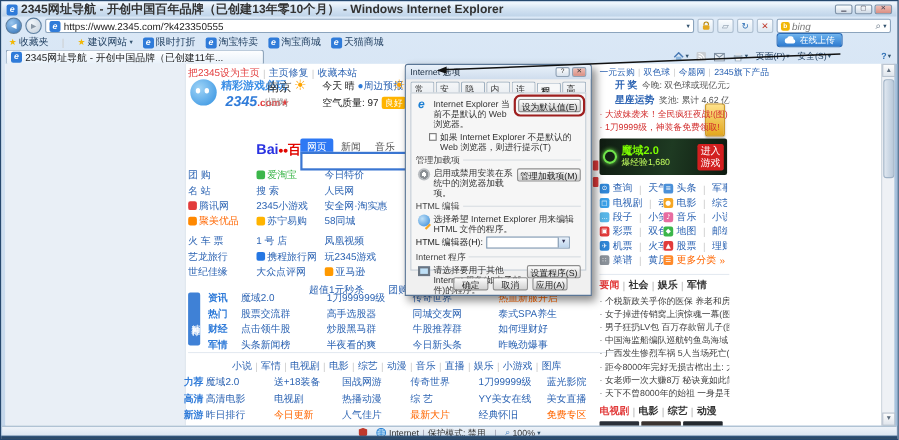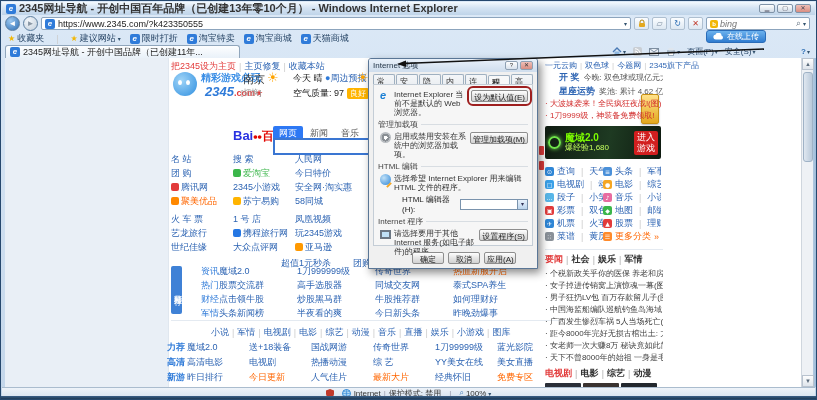--- a/index.html
+++ b/index.html
@@ -82,21 +82,21 @@
   .site-row{display:flex;height:14px;align-items:center;}
   .site-row.gap{margin-top:4px;}
   .site-cell{width:62px;display:flex;align-items:center;gap:2px;overflow:hidden;}
   .sq{display:inline-block;width:8px;height:8px;border-radius:2px;flex:0 0 8px;}
   .sliver{width:5px;height:9px;background:#e23b3b;border-radius:1px;}
   .promos{left:276px;top:199px;display:flex;gap:22px;font-size:9px;}
   .feed-tab{left:166px;top:208px;width:11px;height:48px;background:#3f81d6;color:#fff;border-radius:2px;
             writing-mode:vertical-lr;text-align:center;font-size:8px;letter-spacing:1px;}
   .feed{left:184px;top:206px;width:370px;}
   .feed-row{display:flex;height:14px;align-items:center;}
-  .feed-label{width:30px;color:#2f7bd9;font-weight:normal;text-align:right;}
+  .feed-label{width:30px;color:#2f7bd9;font-weight:bold;}
   .feed-link{width:78px;overflow:hidden;white-space:nowrap;}
   .hr1{left:166px;top:262px;width:388px;height:1px;background:#e4eaf1;}
   .btm-tabs{left:206px;top:268px;display:flex;align-items:center;font-size:9px;}
   .btm{left:162px;top:282px;width:392px;}
   .btm-row{display:flex;height:15px;align-items:center;}
   .btm-label{width:20px;color:#2f7bd9;font-weight:bold;overflow:hidden;}
   .btm-link{width:62px;overflow:hidden;white-space:nowrap;}
 
   
   .side{left:540px;top:12px;width:118px;}
@@ -151,21 +151,21 @@
   .dlg-page{position:absolute;left:4px;top:25px;right:4px;bottom:22px;background:#f6f6f6;border:1px solid #c4cdd6;padding:3px 4px;}
   .ghead{display:flex;align-items:center;gap:3px;color:#444;white-space:nowrap;margin-top:2px;}
   .ghead:after{content:"";flex:1;height:1px;background:#d8dde2;}
   .grow{display:flex;gap:3px;margin:2px 0 0 2px;align-items:flex-start;}
   .gtext{color:#333;line-height:9px;width:86px;}
   .gtext.wide{width:148px;}
   .dbtn{margin-left:auto;height:12px;padding:1px 2px;border:1px solid #8e8e8e;border-radius:2px;text-align:center;
         background:linear-gradient(#fefefe,#e8e8e8 45%,#d2d2d2);color:#222;white-space:nowrap;}
   .chk{display:flex;gap:3px;margin:3px 0 0 12px;align-items:flex-start;}
   .box{width:7px;height:7px;border:1px solid #777;background:#fff;flex:0 0 7px;margin-top:1px;}
-  .selrow{display:flex;align-items:center;gap:3px;margin:2px 0 0 24px;}
+  .selrow{display:flex;align-items:center;gap:3px;margin:2px 0 0 0;}
   .sel{width:76px;height:11px;background:#fff;border:1px solid #7a93ad;display:flex;align-items:center;justify-content:flex-end;}
   .sel .dd{width:10px;height:9px;background:linear-gradient(#e8f1fb,#bcd4ec);border-left:1px solid #7a93ad;
            font-size:6px;text-align:center;line-height:9px;color:#335;}
   .dlg-btns{position:absolute;left:0;right:21px;bottom:4px;display:flex;justify-content:flex-end;gap:4px;}
   .dlg-btns .dbtn{margin-left:0;width:32px;}
   .gear{width:11px;height:11px;border-radius:50%;background:radial-gradient(circle,#fff 2px,#8a8f94 2px 4px,#b8bcc0 4px);flex:0 0 11px;}
   .gicon-e{flex:0 0 11px;width:11px;height:11px;color:#1b7fd4;font-weight:bold;font-style:italic;font-size:11px;line-height:11px;}
   .globe{width:11px;height:11px;border-radius:50%;flex:0 0 11px;background:radial-gradient(circle at 35% 35%,#bfe0f7,#2f86d6);position:relative;}
   .globe:after{content:"";position:absolute;right:-1px;bottom:-1px;width:6px;height:2px;background:#f5a623;transform:rotate(-45deg);}
   .monitor{width:11px;height:9px;border:2px solid #6b7683;background:#bfe0f7;flex:0 0 11px;margin-top:1px;}
@@ -351,39 +351,39 @@
         <span class="btab on">网页</span>
         <span class="btab">新闻</span>
         <span class="btab">音乐</span>
         <span class="btab">视频</span>
       </div>
     <div class="abs bsearch"></div>
 
     <div class="abs sites" id="sites">
         <div class="site-row">
           <span class="site-cell">
-            <span class="plink">名 站</span>
-          </span>
-          <span class="site-cell">
-            <span class="plink">搜 索</span>
-          </span>
-          <span class="site-cell">
-            <span class="plink">人民网</span>
-          </span>
-        </div>
-        <div class="site-row">
-          <span class="site-cell">
             <span class="plink">团 购</span>
           </span>
           <span class="site-cell">
             <span class="sq" style="background: rgb(59, 182, 74);"></span>
             <span class="plink" style="color: rgb(59, 182, 74);">爱淘宝</span>
           </span>
           <span class="site-cell">
             <span class="plink">今日特价</span>
+          </span>
+        </div>
+        <div class="site-row">
+          <span class="site-cell">
+            <span class="plink">名 站</span>
+          </span>
+          <span class="site-cell">
+            <span class="plink">搜 索</span>
+          </span>
+          <span class="site-cell">
+            <span class="plink">人民网</span>
           </span>
         </div>
         <div class="site-row">
           <span class="site-cell">
             <span class="sq" style="background: rgb(226, 59, 59);"></span>
             <span class="plink">腾讯网</span>
           </span>
           <span class="site-cell">
             <span class="plink">2345小游戏</span>
           </span>
@@ -716,20 +716,24 @@
         <span class="dtab on">程序</span>
         <span class="dtab">高级</span>
       </div>
     <div class="dlg-page">
 
       <div class="grow">
         <span class="gicon-e">e</span>
         <span class="gtext">Internet Explorer 当前不是默认的 Web 浏览器。</span>
         <span class="dbtn hlbtn">设为默认值(E)</span>
       </div>
+      <div class="chk">
+        <span class="box"></span>
+        <span class="gtext wide">如果 Internet Explorer 不是默认的 Web 浏览器，则进行提示(T)</span>
+      </div>
 
       <div class="ghead">管理加载项</div>
       <div class="grow">
         <span class="gear"></span>
         <span class="gtext">启用或禁用安装在系统中的浏览器加载项。</span>
         <span class="dbtn">管理加载项(M)</span>
       </div>
 
       <div class="ghead">HTML 编辑</div>
       <div class="grow">

